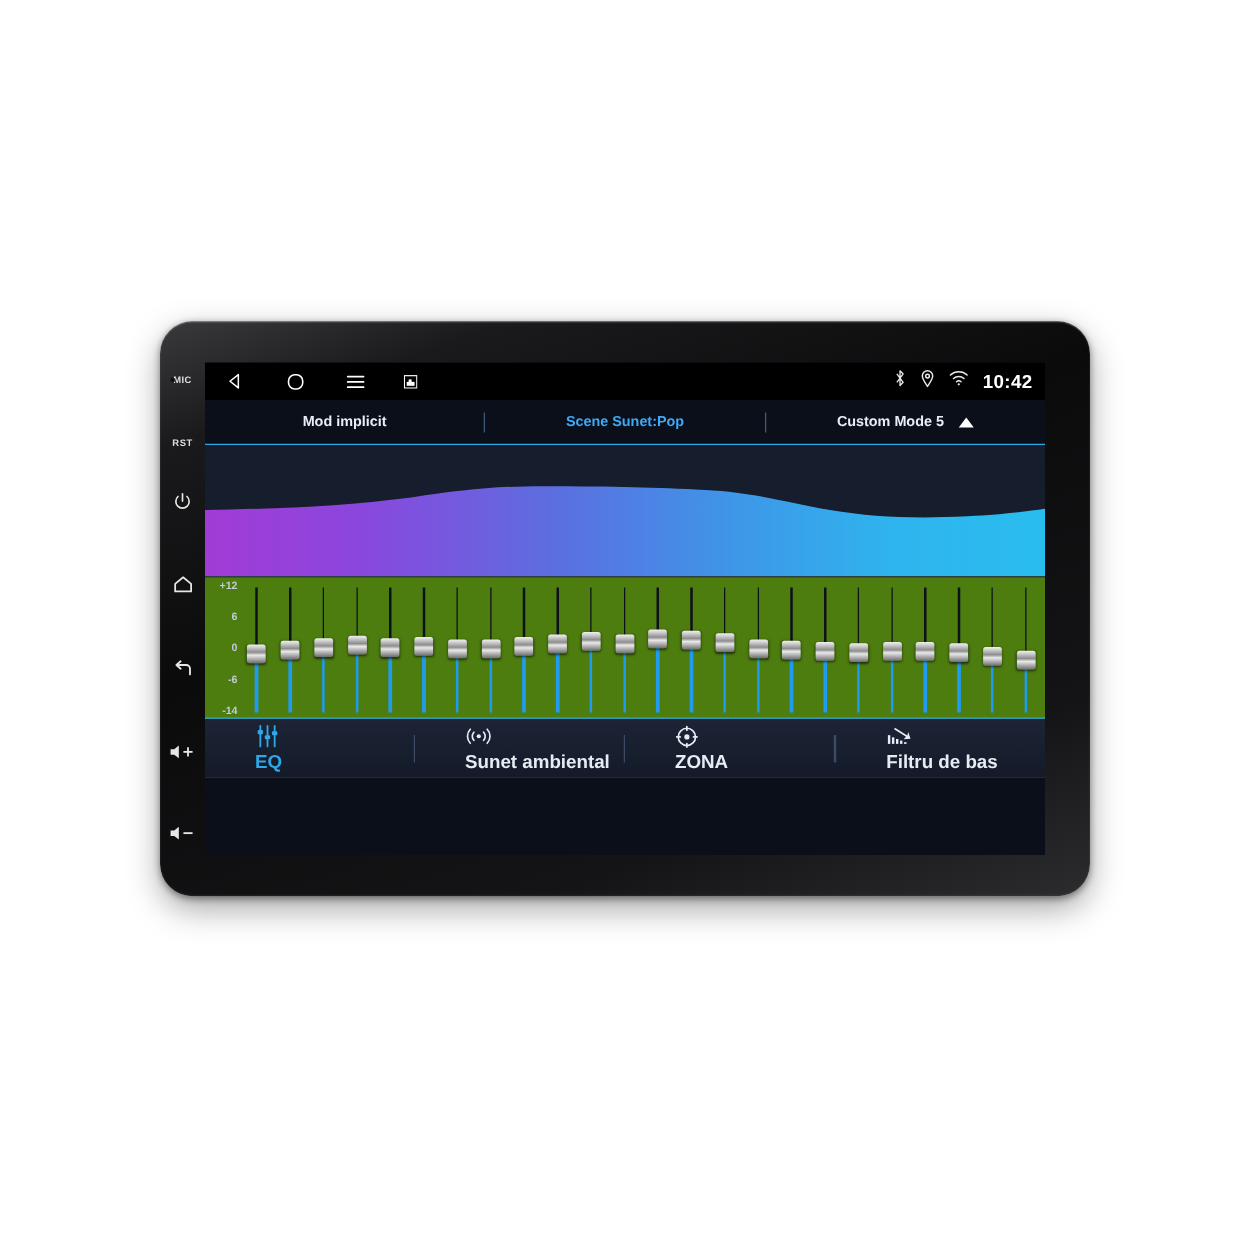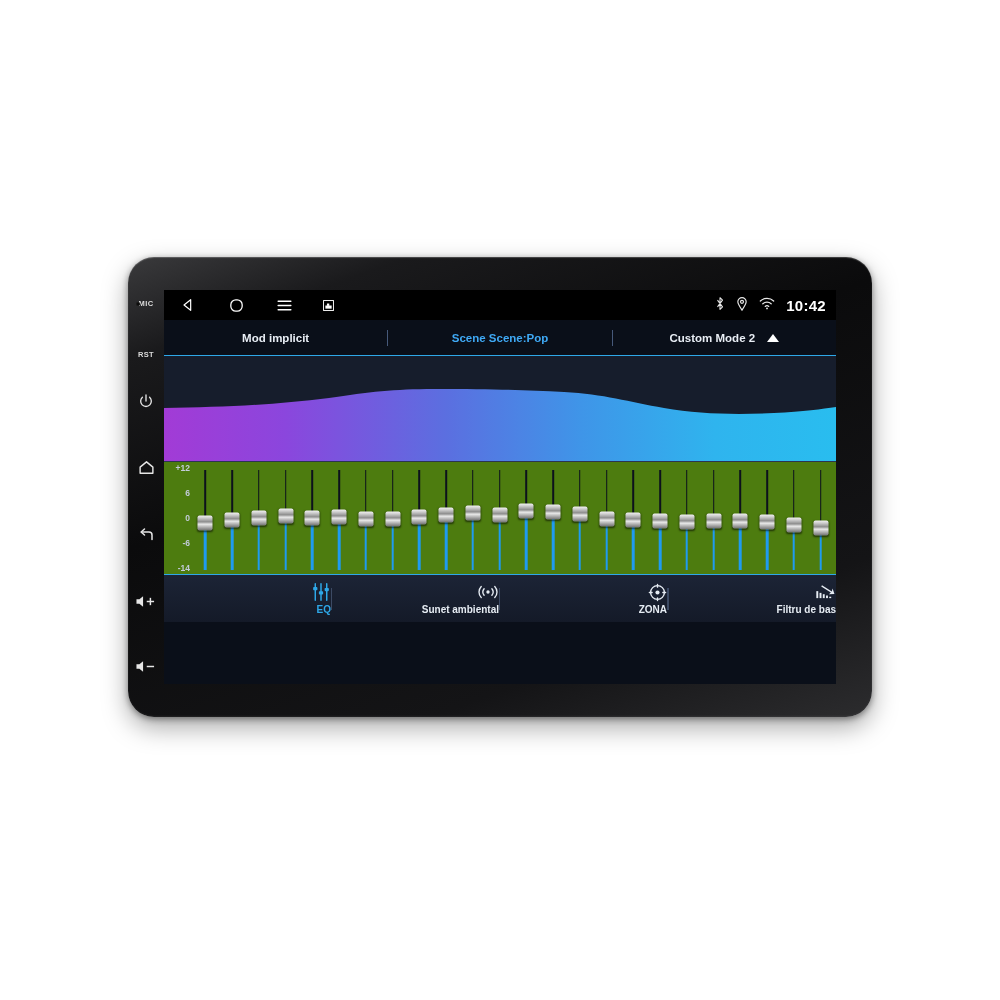--- a/index.html
+++ b/index.html
@@ -148,22 +148,22 @@
   }
 
   
   #bottomnav{
     position:absolute;left:0;bottom:0;width:100%;height:47px;
     background:linear-gradient(180deg,#1c2436 0%,#141a28 100%);
     border-top:1px solid #2ea8e8;
     display:flex;align-items:center;
   }
   .navitem{
-    flex:1;display:flex;flex-direction:column;align-items:flex-end;justify-content:center;
-    gap:2px;color:#e6ecf3;font-size:10px;position:relative;height:100%;
+    flex:1;display:flex;flex-direction:column;align-items:flex-start;justify-content:center;
+    gap:2px;color:#e6ecf3;font-size:15px;position:relative;height:100%;margin-left:40px;
   }
   .navitem.active{color:#2ea8e8;}
   .navsep{width:1px;height:22px;background:#3c4a64;}
   .navicon{height:19px;display:flex;align-items:center;justify-content:center;}
 </style>
 </head>
 <body>
 
 <div id="device">
 
@@ -248,25 +248,25 @@
             <circle cx="9" cy="12.6" r="1" fill="#e8e8e8" stroke="none"></circle>
           </svg>
         </span>
         <span id="clock">10:42</span>
       </div>
     </div>
 
     <div id="modebar">
       <div class="modecell">Mod implicit</div>
       <div class="modesep"></div>
-      <div class="modecell active">Scene Scene:Pop</div>
+      <div class="modecell active">Scene Sunet:Pop</div>
       <div class="modesep"></div>
       <div class="modecell">
         <div id="custommode">
-          <span>Custom Mode 2</span>
+          <span>Custom Mode 5</span>
           <span class="caret-up"></span>
         </div>
       </div>
     </div>
 
     <svg id="wave" viewBox="0 0 672 105" preserveAspectRatio="none">
       <defs>
         <linearGradient id="wg" x1="0" y1="0" x2="1" y2="0">
           <stop offset="0" stop-color="#a23bd6"></stop>
           <stop offset="0.18" stop-color="#8b46dd"></stop>

